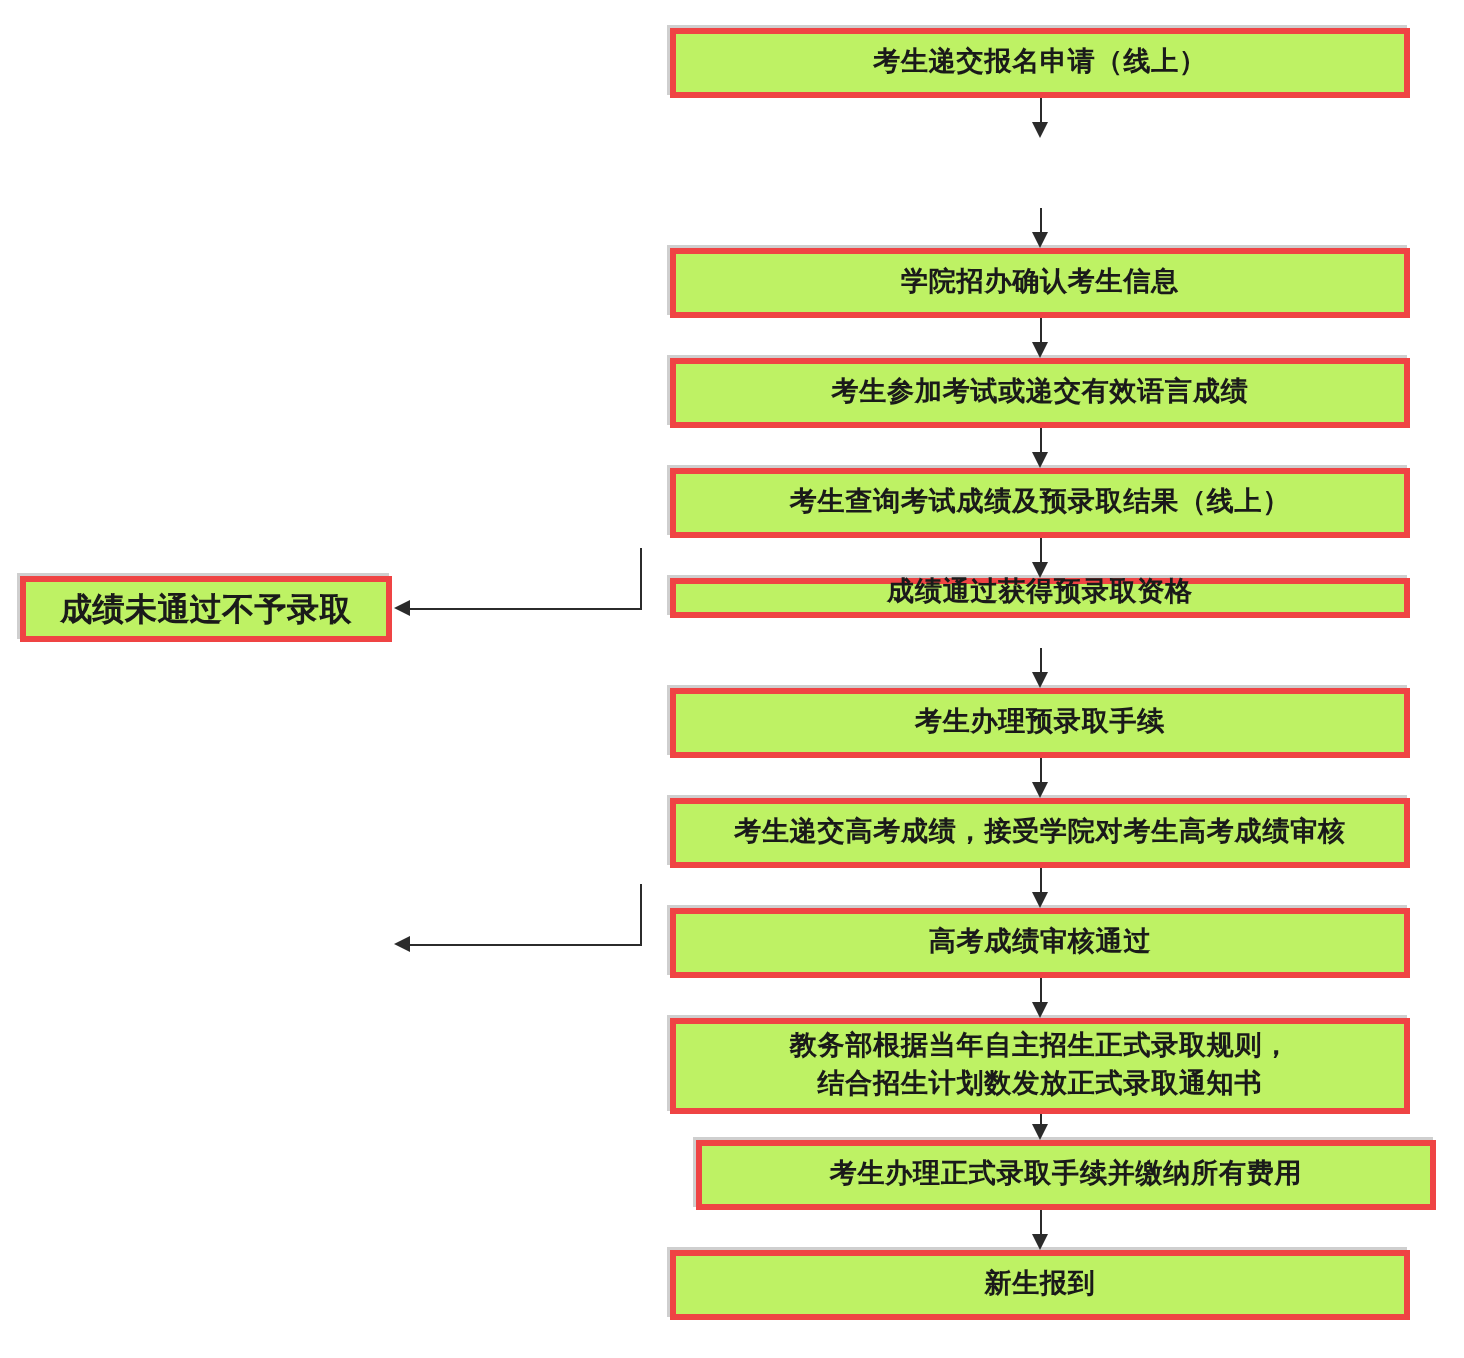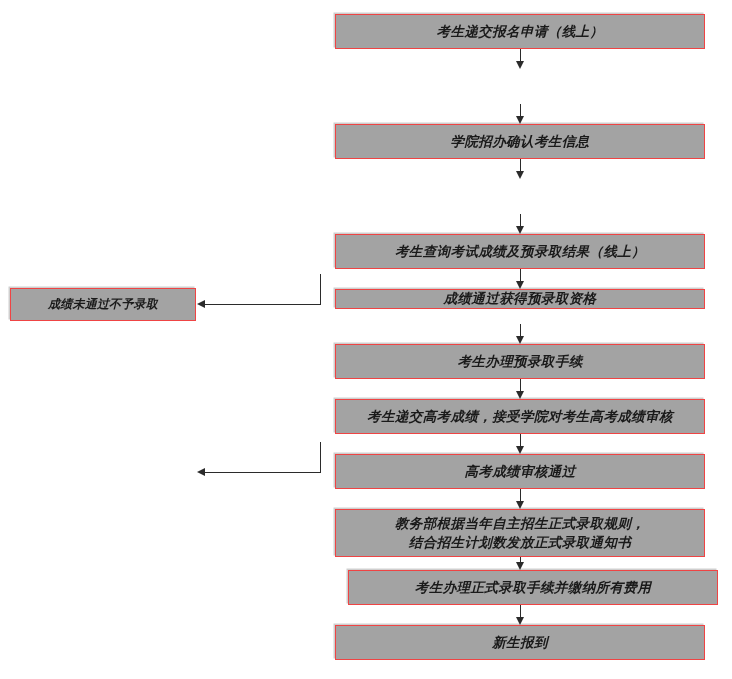--- a/index.html
+++ b/index.html
@@ -15,41 +15,40 @@
     position: relative;
     width: 732px;
     height: 679px;
     background: #ffffff;
     overflow: hidden;
   }
   
   .node {
     position: absolute;
     box-sizing: border-box;
-    background: #a3a3a3;
-    border: 1px solid #ef4444;
+    background: #bef264;
+    border: 3px solid #ef4444;
     box-shadow: -1.5px -1.5px 0 0 #cfcfcf;
     display: flex;
     align-items: center;
     justify-content: center;
     text-align: center;
-    font-style: italic;
   }
   .node-label {
     font-family: "DejaVu Serif", serif;
     font-weight: bold;
     font-size: 13.5px;
     line-height: 19px;
     color: #1a1a1a;
     letter-spacing: 0.4px;
     white-space: pre-line;
     padding: 0 6px;
   }
   .node.side .node-label {
-    font-size: 12px;
+    font-size: 16px;
     letter-spacing: 0.2px;
   }
   
   .conn-v {
     position: absolute;
     width: 1px;
     background: #2b2b2b;
   }
   .conn-h {
     position: absolute;
@@ -80,20 +79,23 @@
 
   <div class="node" style="left:335px; top:14px; width:370px; height:35px;">
     <span class="node-label">考生递交报名申请（线上）</span>
   </div>
 
 
   <div class="node" style="left:335px; top:124px; width:370px; height:35px;">
     <span class="node-label">学院招办确认考生信息</span>
   </div>
 
+  <div class="node" style="left:335px; top:179px; width:370px; height:35px;">
+    <span class="node-label">考生参加考试或递交有效语言成绩</span>
+  </div>
 
   <div class="node" style="left:335px; top:234px; width:370px; height:35px;">
     <span class="node-label">考生查询考试成绩及预录取结果（线上）</span>
   </div>
 
   <div class="node" style="left:335px; top:289px; width:370px; height:20px;align-items:flex-end;">
     <span class="node-label">成绩通过获得预录取资格</span>
   </div>
 
   <div class="node" style="left:335px; top:344px; width:370px; height:35px;">

